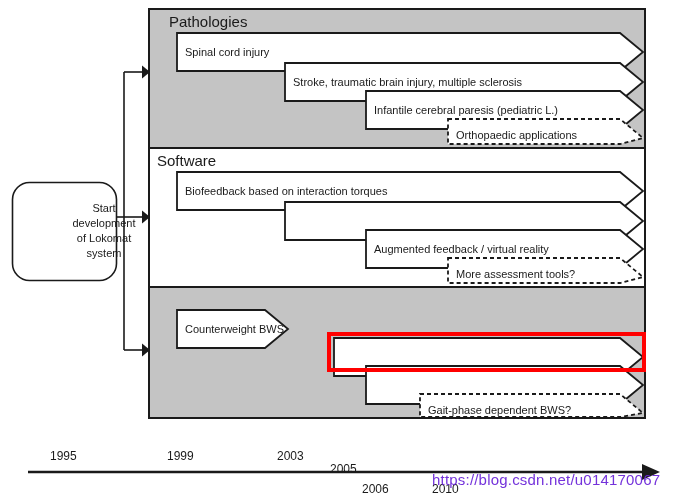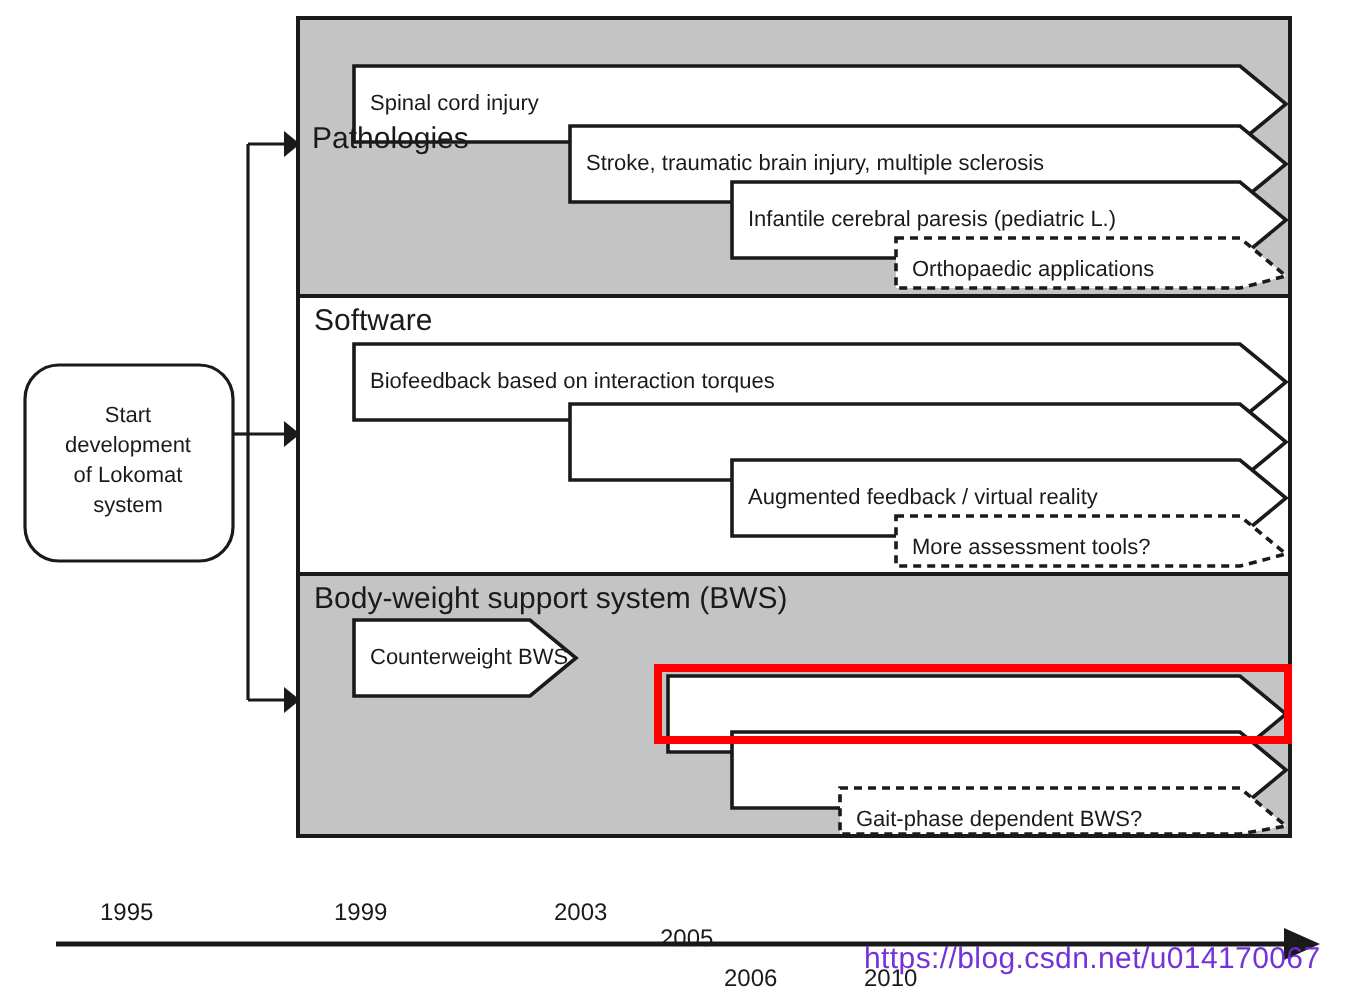--- a/index.html
+++ b/index.html
@@ -40,20 +40,21 @@
     width: 104px;
     height: 98px;
     display: flex;
     flex-direction: column;
     align-items: center;
     justify-content: center;
     font-size: 11px;
     line-height: 15px;
     text-align: center;
     color: #1a1a1a;
+    padding-left: 40px;
   }
   .section-title {
     font-size: 15px;
   }
   .chev-label {
     font-size: 11px;
   }
   .year-label {
     font-size: 12px;
   }
@@ -122,23 +123,22 @@
     </g>
   </svg>
 
   <div class="start-box-text">
     <span>Start</span>
     <span>development</span>
     <span>of Lokomat</span>
     <span>system</span>
   </div>
 
-  <div class="lbl section-title" style="left:156px; top:14px;margin-top:48px;">Pathologies</div>
+  <div class="lbl section-title" style="left:169px; top:14px;">Pathologies</div>
   <div class="lbl section-title" style="left:157px; top:153px;">Software</div>
-  <div class="lbl section-title" style="left:157px; top:292px;">Body-weight support system (BWS)</div>
 
   <div class="lbl chev-label" style="left:185px; top:47px;">Spinal cord injury</div>
   <div class="lbl chev-label" style="left:293px; top:77px;">Stroke, traumatic brain injury, multiple sclerosis</div>
   <div class="lbl chev-label" style="left:374px; top:105px;">Infantile cerebral paresis (pediatric L.)</div>
   <div class="lbl chev-label" style="left:456px; top:130px;">Orthopaedic applications</div>
 
   <div class="lbl chev-label" style="left:185px; top:186px;">Biofeedback based on interaction torques</div>
   <div class="lbl chev-label" style="left:374px; top:244px;">Augmented feedback / virtual reality</div>
   <div class="lbl chev-label" style="left:456px; top:269px;">More assessment tools?</div>
 

